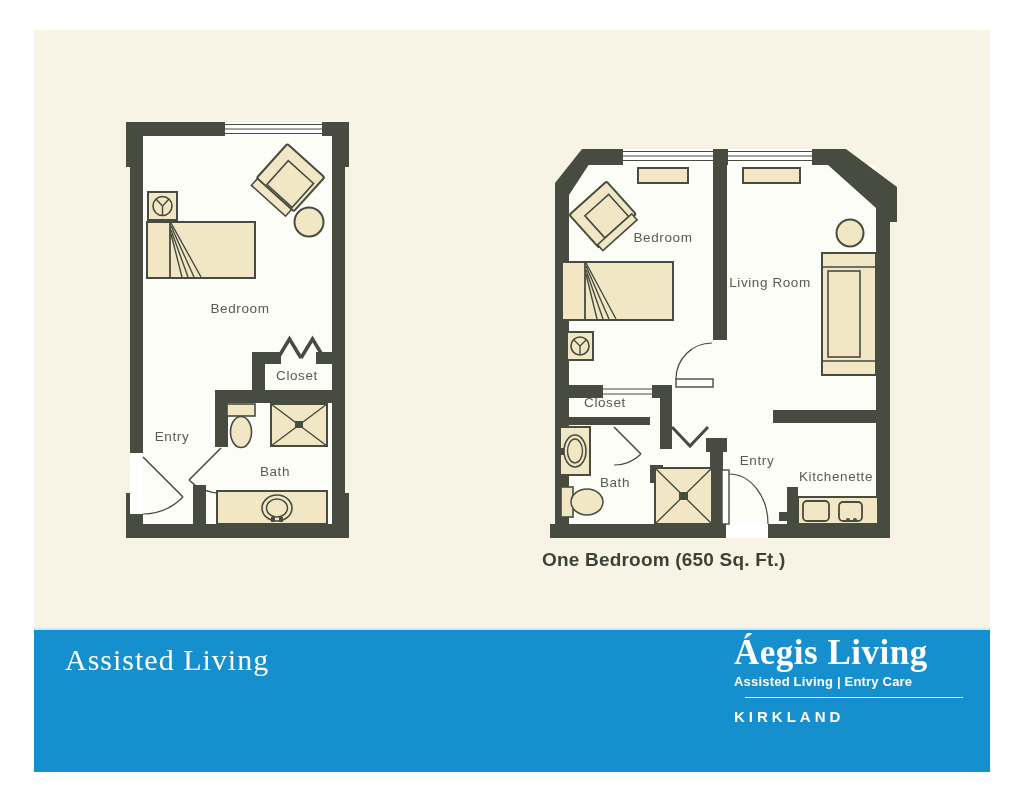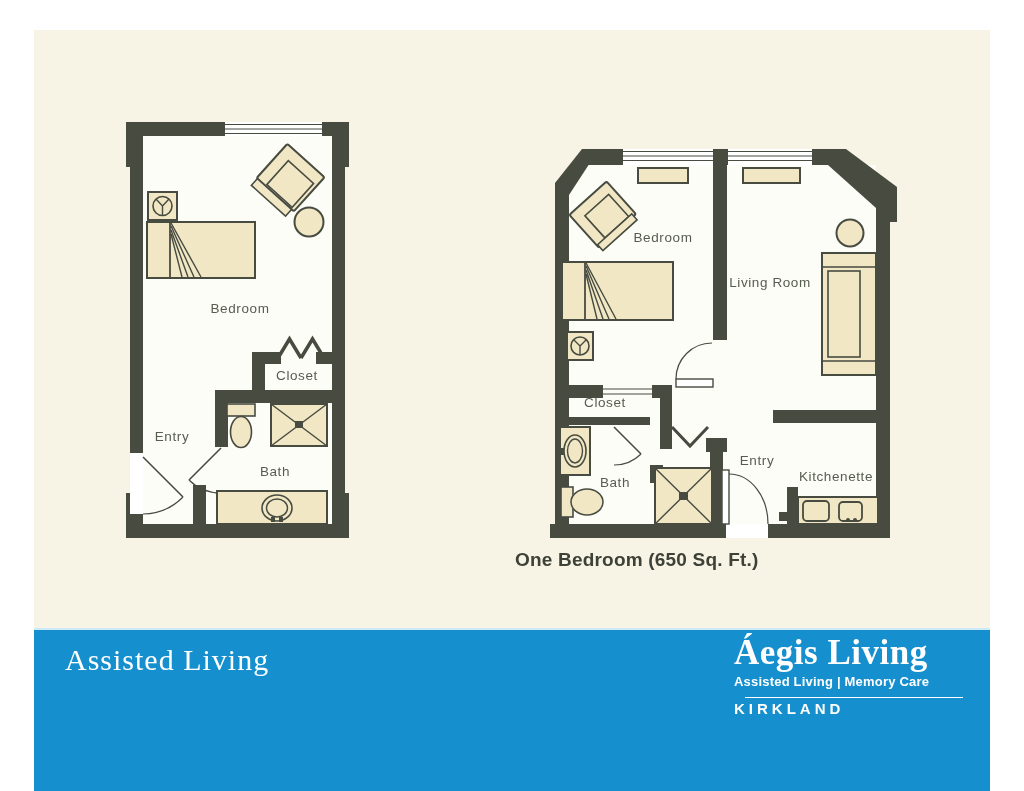--- a/index.html
+++ b/index.html
@@ -1,39 +1,39 @@
 <!DOCTYPE html>
 <html style="--page-cream: #f8f4e5; --accent-blue: #168fce; --wall: #474b40; --room-fill: #fdfdf8; --furniture-fill: #f1e7c5; --caption-text: #3d4137; --label-text: #575c51;"><head>
 <meta charset="utf-8">
 <style>
   html,body{margin:0;padding:0;background:#ffffff;}
   #canvas{position:relative;width:1024px;height:791px;background:#ffffff;overflow:hidden;
           font-family:"Liberation Sans",sans-serif;}
   .page{position:absolute;left:34px;top:30px;width:956px;height:598px;background:var(--page-cream);}
-  .band{position:absolute;left:34px;top:628px;width:956px;height:164px;background:var(--accent-blue);
+  .band{position:absolute;left:34px;top:628px;width:956px;height:144px;background:var(--accent-blue);
         border-top:2px solid #cfe9f7;box-sizing:border-box;}
   .plan-svg{position:absolute;}
   .caption{position:absolute;font:700 19px "Liberation Sans",sans-serif;color:var(--caption-text);
            letter-spacing:.2px;white-space:nowrap;}
   
   .wall{fill:var(--wall);}
   .room{fill:var(--room-fill);}
   .furn{fill:var(--furniture-fill);stroke:var(--wall);stroke-width:2;}
   .furn-thin{fill:var(--furniture-fill);stroke:var(--wall);stroke-width:1.6;}
   .ln{stroke:var(--wall);fill:none;}
   .white-fill{fill:#ffffff;}
   .room-label{font:400 13.5px "Liberation Sans",sans-serif;fill:var(--label-text);letter-spacing:.6px;}
   
   .assisted{position:absolute;left:31px;top:13px;color:#ffffff;
             font:400 30px "Liberation Serif",serif;letter-spacing:1px;white-space:nowrap;}
   .logo-block{position:absolute;left:700px;top:5px;width:240px;text-align:left;color:#ffffff;}
   .logo-title{font:700 35px "Liberation Serif",serif;letter-spacing:.5px;line-height:1;white-space:nowrap;}
   .logo-tagline{font:700 13px "Liberation Sans",sans-serif;margin-top:4px;letter-spacing:.2px;white-space:nowrap;}
   .logo-rule{width:218px;height:0;border-top:1.5px solid #ffffff;margin:8px auto 0 auto;}
-  .logo-location{font:700 15px "Liberation Sans",sans-serif;letter-spacing:4px;margin-top:2px;white-space:nowrap;}
+  .logo-location{font:700 15px "Liberation Sans",sans-serif;letter-spacing:4px;margin-top:10px;white-space:nowrap;}
 </style>
 </head>
 <body>
 
 <div id="canvas">
   <div class="page"></div>
 
   <svg class="plan-svg" style="left:125px;top:110px" width="230" height="470" viewBox="0 0 230 470">
 
     <rect class="room" x="18" y="26" width="189" height="388"></rect>
@@ -240,24 +240,24 @@
     </g>
 
     <text class="room-label" x="123" y="102" text-anchor="middle">Bedroom</text>
     <text class="room-label" x="230" y="147" text-anchor="middle">Living Room</text>
     <text class="room-label" x="65" y="267" text-anchor="middle">Closet</text>
     <text class="room-label" x="75" y="347" text-anchor="middle">Bath</text>
     <text class="room-label" x="217" y="325" text-anchor="middle">Entry</text>
     <text class="room-label" x="296" y="341" text-anchor="middle">Kitchenette</text>
   </svg>
 
-  <div class="caption" style="left:515px;top:549px">One Bedroom (650 Sq. Ft.)</div>
+  <div class="caption" style="left:542px;top:549px">One Bedroom (650 Sq. Ft.)</div>
 
   <div class="band">
     <div class="assisted">Assisted Living</div>
     <div class="logo-block">
       <div class="logo-title">Áegis Living</div>
-      <div class="logo-tagline">Assisted Living | Memory Care</div>
+      <div class="logo-tagline">Assisted Living | Entry Care</div>
       <div class="logo-rule"></div>
       <div class="logo-location">KIRKLAND</div>
     </div>
   </div>
 </div>
 
 </body></html>

